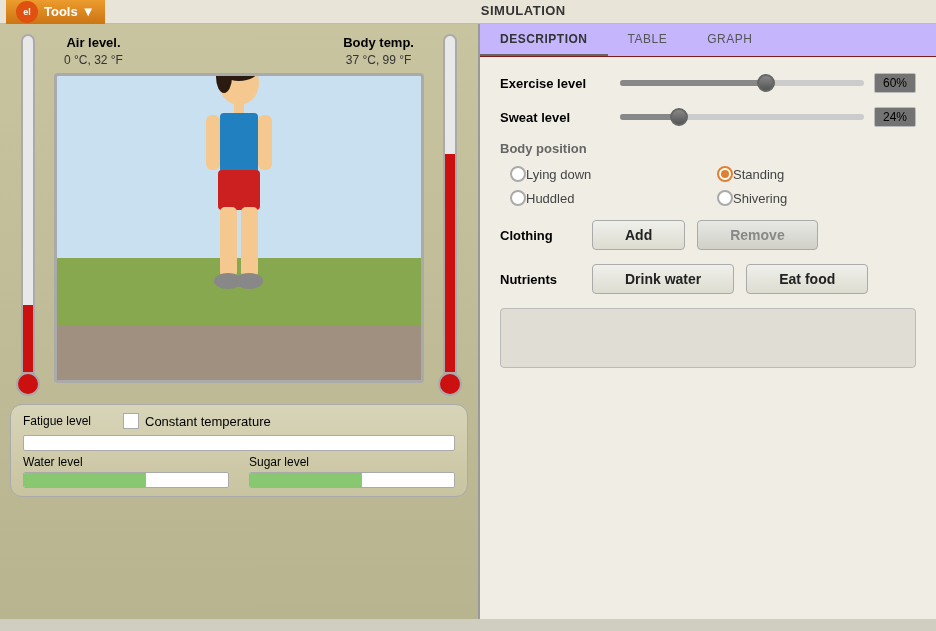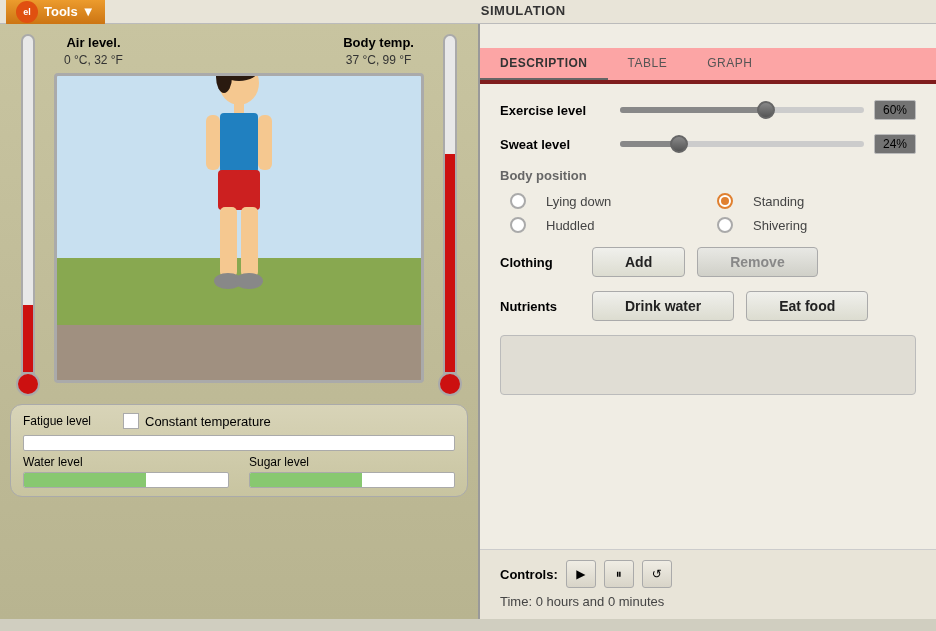--- a/index.html
+++ b/index.html
@@ -149,23 +149,22 @@
     .lower-label { font-size: 12px; margin-bottom: 3px; }
 
     
     .right-panel {
       flex: 1;
       display: flex; flex-direction: column;
       background: #f0ede4;
     }
 
     .right-tabs {
-      display: flex; border-bottom: 4px solid #7f1d1d;
-      background: #fca5a5;
-      margin-top: 24px;
+      display: flex; border-bottom: 1px solid #7f1d1d;
+      background: #c4b5fd;
     }
     .right-tab {
       padding: 8px 20px; font-size: 12px; color: #555; cursor: pointer;
       letter-spacing: 0.5px;
     }
     .right-tab.active { color: #333; font-weight: bold; border-bottom: 2px solid #666; }
 
     .right-content {
       flex: 1; padding: 16px 20px;
       overflow-y: auto;
@@ -197,21 +196,21 @@
       border-radius: 2px;
     }
 
     .section-label { font-size: 13px; color: #666; margin-bottom: 10px; font-weight: bold; }
 
     .radio-grid {
       display: grid; grid-template-columns: 1fr 1fr;
       gap: 8px; margin-bottom: 14px; padding-left: 10px;
     }
     .radio-item {
-      display: flex; align-items: center; gap: 20px; cursor: pointer;
+      display: flex; align-items: center; gap: 0; cursor: pointer;
     }
     .radio-circle {
       width: 16px; height: 16px;
       border: 2px solid #aaa; border-radius: 50%;
       background: white;
       display: flex; align-items: center; justify-content: center;
       flex-shrink: 0;
     }
     .radio-circle.checked { border-color: #e08030; }
     .radio-circle.checked::after {
@@ -442,30 +441,15 @@
 
       <div class="action-row">
         <span class="action-label">Nutrients</span>
         <button class="action-btn btn-primary">Drink water</button>
         <button class="action-btn btn-primary">Eat food</button>
       </div>
 
       <div class="text-area-box"></div>
     </div>
 
-    <div class="bottom-controls">
-      <div class="controls-row">
-        <span class="controls-label">Controls:</span>
-        <button class="ctrl-btn">
-          <span>▶</span>
-        </button>
-        <button class="ctrl-btn">
-          <span>⏸</span>
-        </button>
-        <button class="ctrl-btn">
-          <span>↺</span>
-        </button>
-      </div>
-      <div class="time-label">Time: 0 hours and 0 minutes</div>
-    </div>
 
   </div>
 </div>
 
 </body></html>

